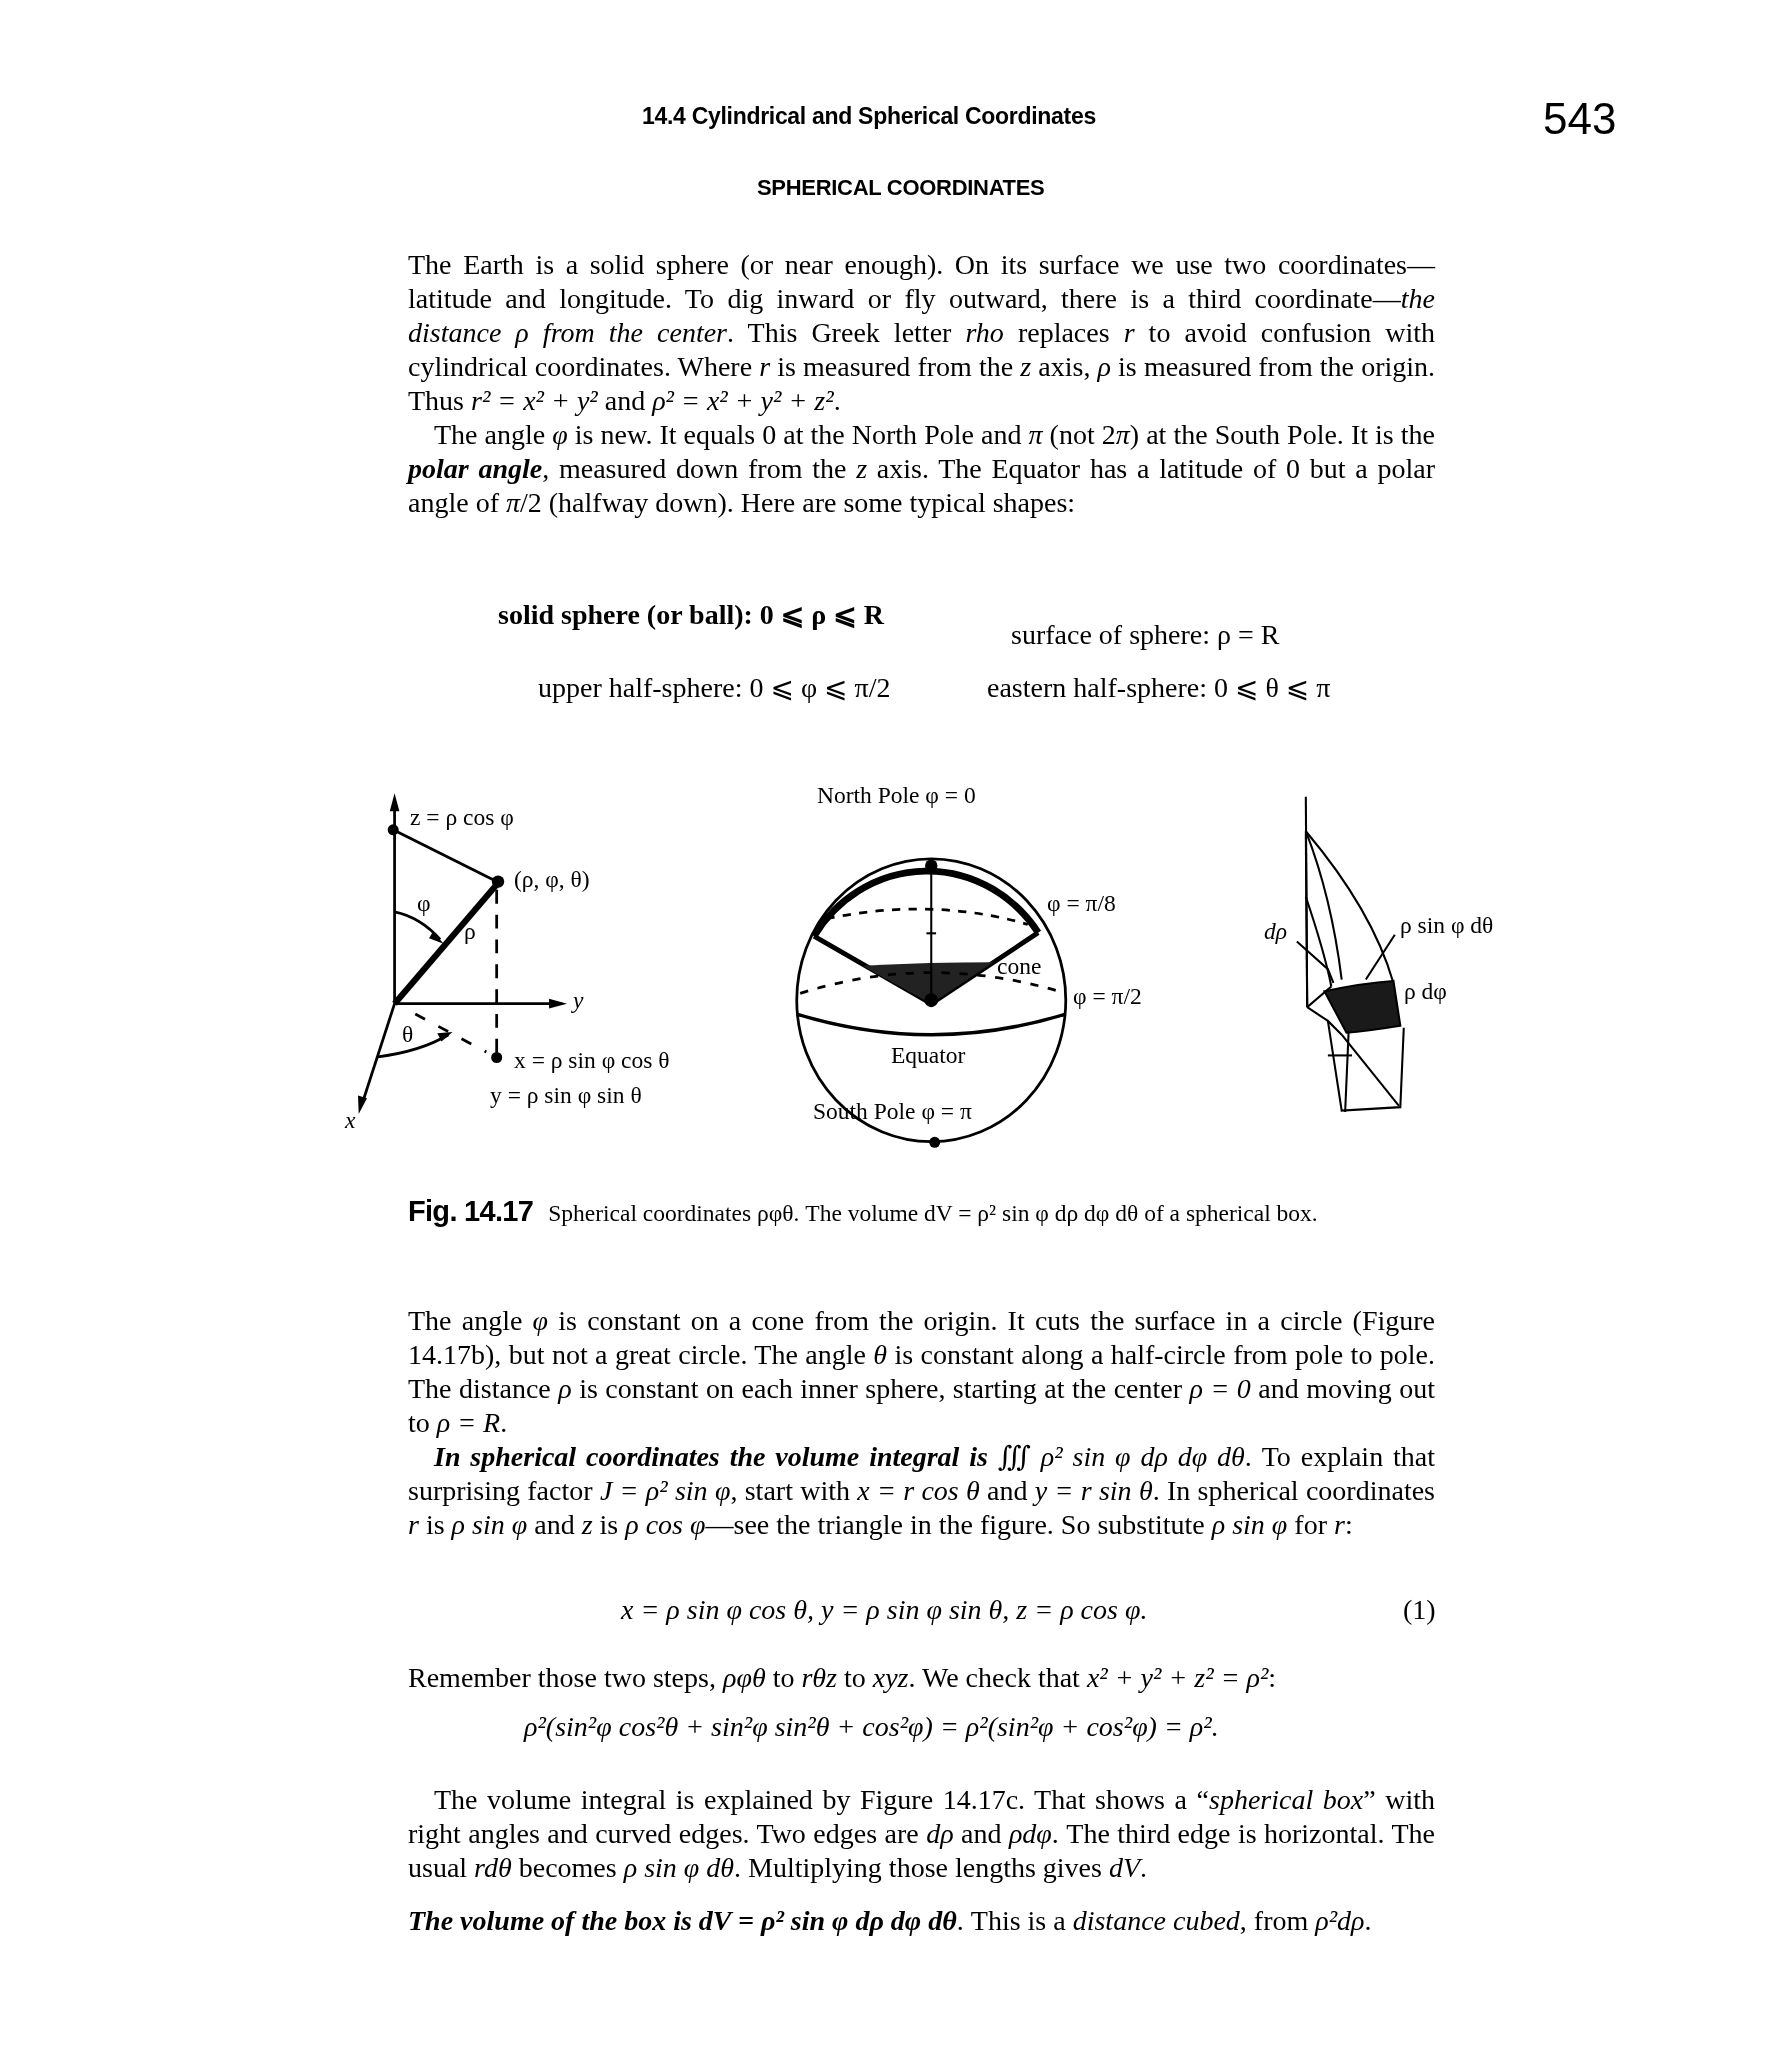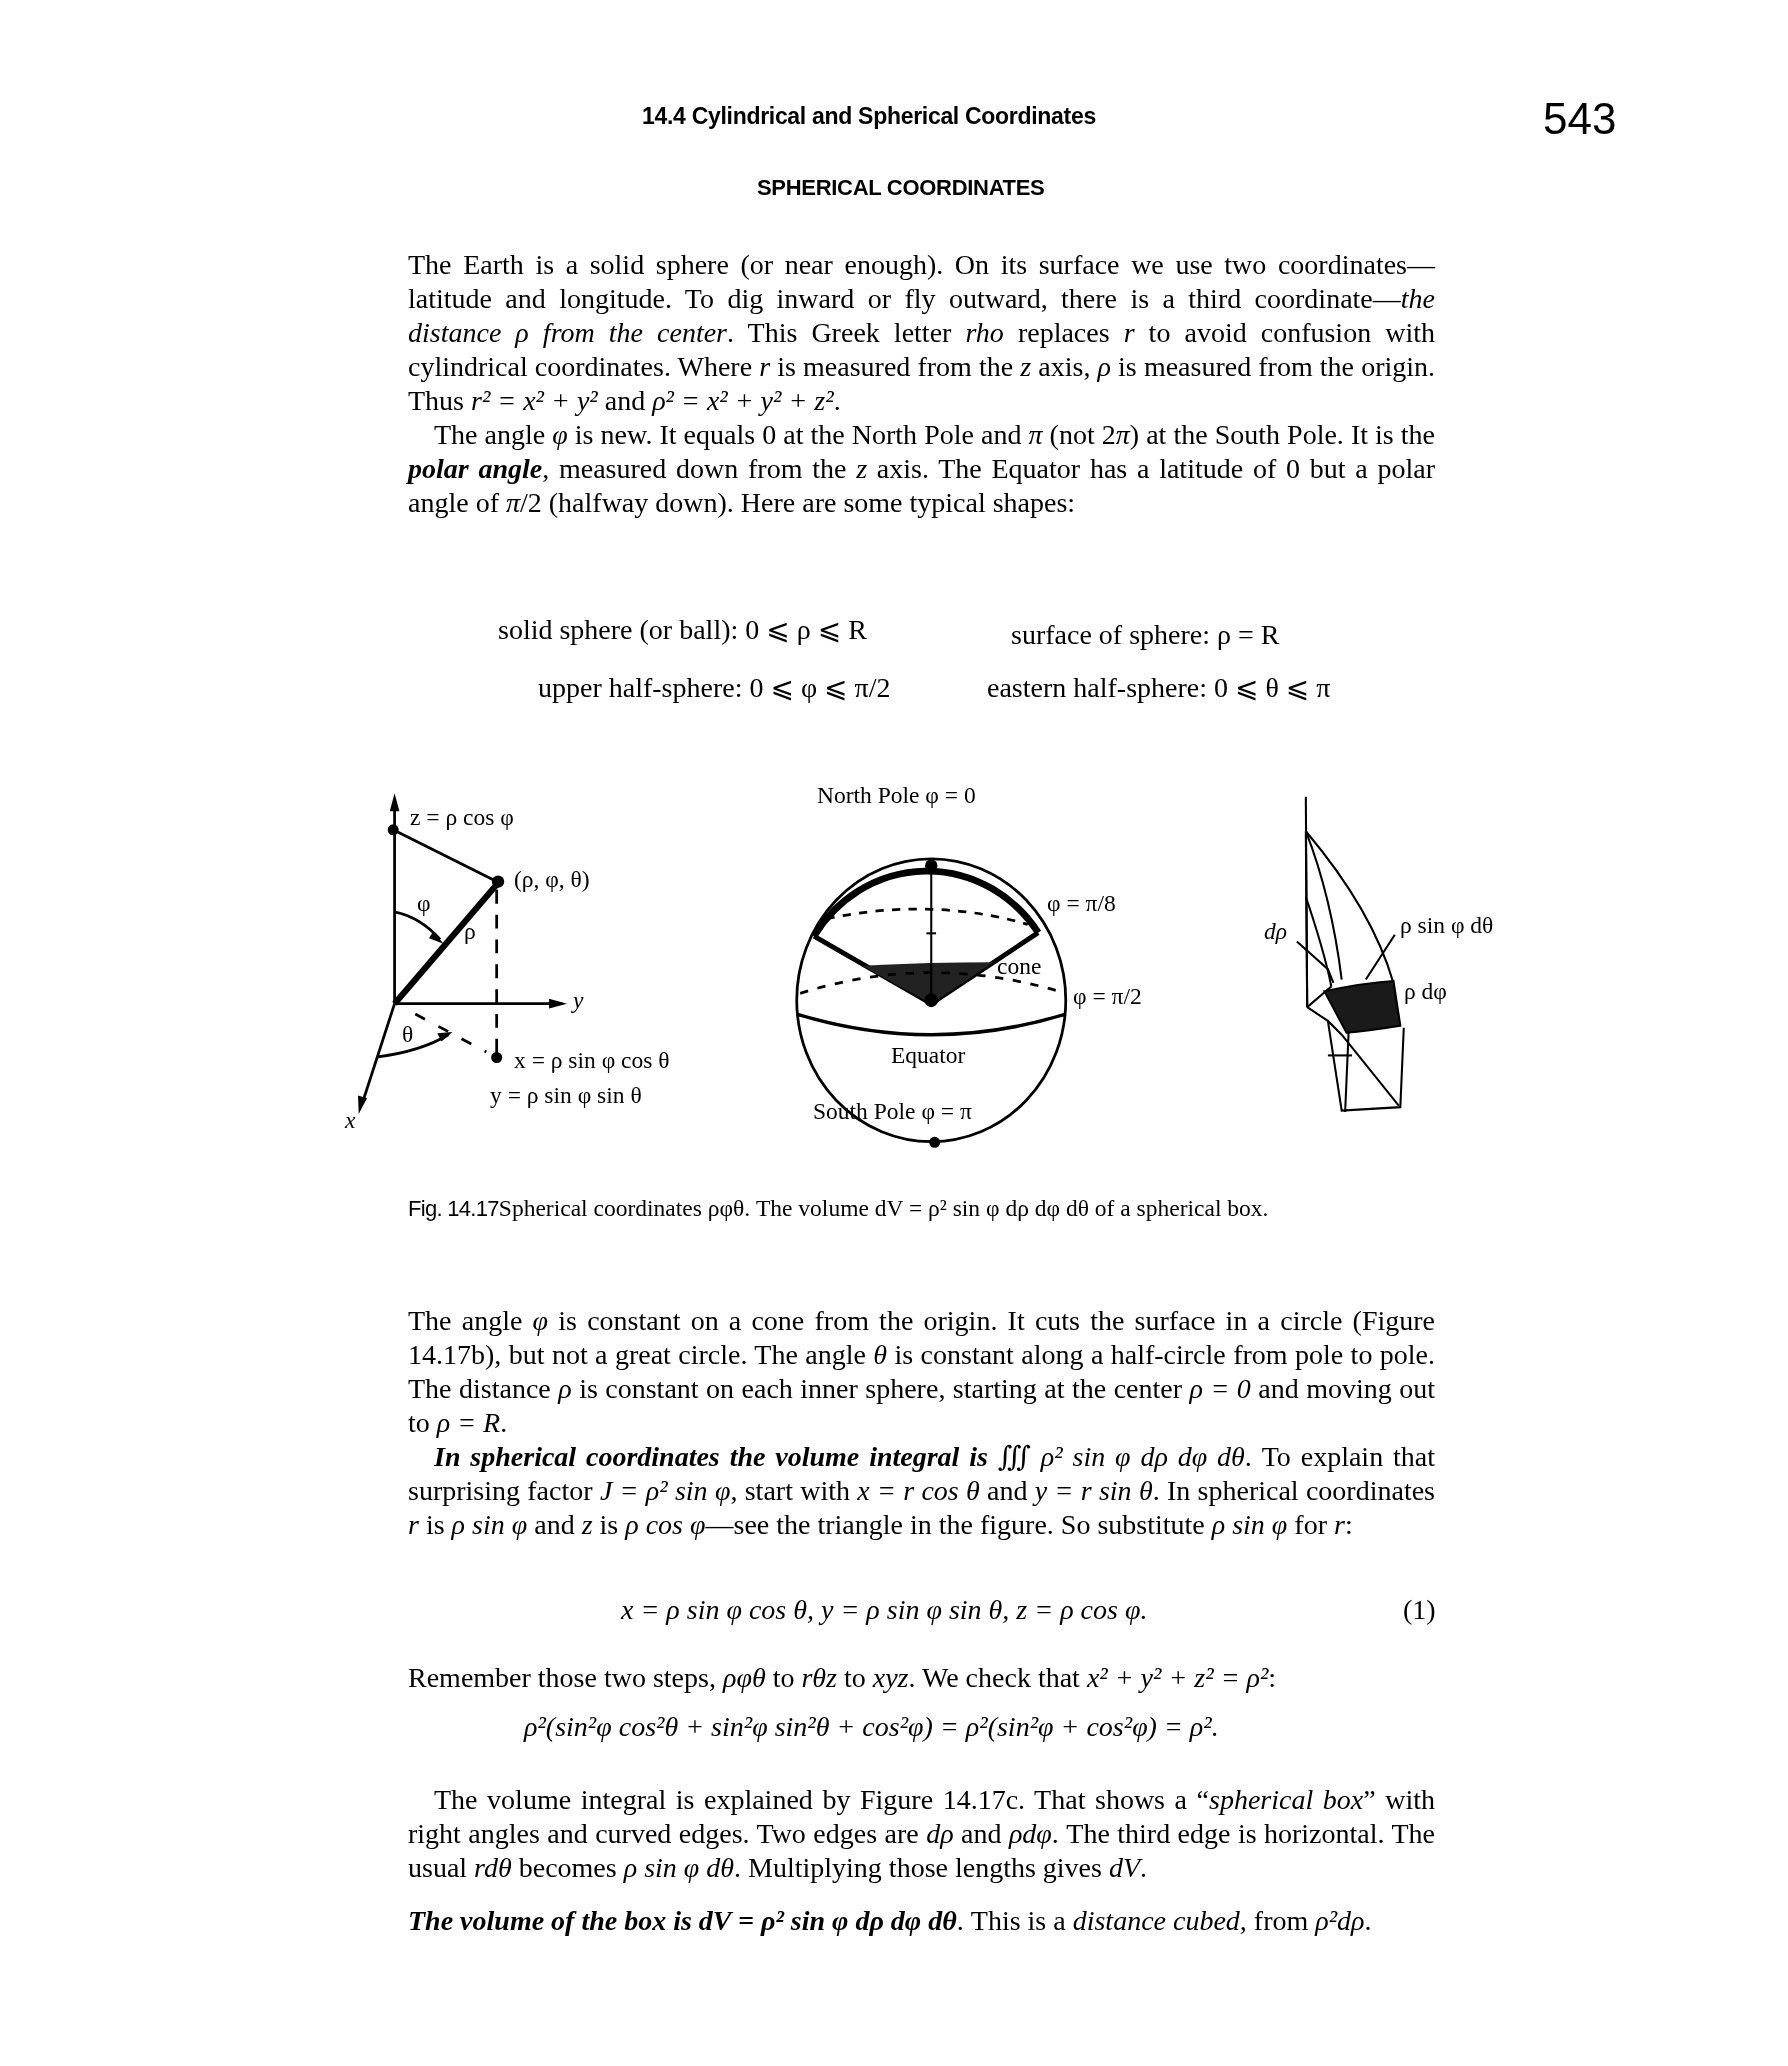--- a/index.html
+++ b/index.html
@@ -9,38 +9,38 @@
   .page-number { left: 1543px; top: 94px; font-family: "Liberation Sans", "DejaVu Sans", sans-serif; font-size: 44px; }
   .section-title { left: 757px; top: 175px; font-family: "Liberation Sans", "DejaVu Sans", sans-serif; font-weight: bold; font-size: 22px; letter-spacing: -0.3px; }
   .para { left: 408px; width: 1027px; font-size: 28px; line-height: 34px; text-align: justify; }
   .para p { margin: 0; }
   .indent { text-indent: 26px; }
   i, em { font-style: italic; }
   .bi { font-weight: bold; font-style: italic; }
   .shapes { font-size: 28px; }
   .fig-label { font-family: "Liberation Serif", "DejaVu Serif", serif; font-size: 23.5px; white-space: nowrap; }
   .caption { left: 408px; top: 1195px; font-size: 23.5px; white-space: nowrap; }
-  .caption .fig-no { font-family: "Liberation Sans", "DejaVu Sans", sans-serif; font-weight: normal; font-size: 22px; letter-spacing: -0.7px; }
+  .caption .fig-no { font-family: "Liberation Sans", "DejaVu Sans", sans-serif; font-weight: bold; font-size: 29px; letter-spacing: -0.7px; margin-right: 15px; }
   .eq { font-size: 28px; white-space: nowrap; }
   svg { position: absolute; overflow: visible; }
 </style>
 </head>
 <body>
 
 <div class="abs running-head">14.4  Cylindrical and Spherical Coordinates</div>
 <div class="abs page-number">543</div>
 
 <div class="abs section-title">SPHERICAL COORDINATES</div>
 
 <div class="abs para" style="top:248px;">
   <p><span>The Earth is a solid sphere (or near enough). On its surface we use two coordinates—latitude and longitude. To dig inward or fly outward, there is a third coordinate—</span><i>the distance ρ from the center</i><span>. This Greek letter </span><i>rho</i><span> replaces </span><i>r</i><span> to avoid confusion with cylindrical coordinates. Where </span><i>r</i><span> is measured from the </span><i>z</i><span> axis, </span><i>ρ</i><span> is measured from the origin. Thus </span><i>r² = x² + y²</i><span> and </span><i>ρ² = x² + y² + z²</i><span>.</span></p>
   <p class="indent"><span>The angle </span><i>φ</i><span> is new. It equals 0 at the North Pole and </span><i>π</i><span> (not 2</span><i>π</i><span>) at the South Pole. It is the </span><span class="bi">polar angle</span><span>, measured down from the </span><i>z</i><span> axis. The Equator has a latitude of 0 but a polar angle of </span><i>π</i><span>/2 (halfway down). Here are some typical shapes:</span></p>
 </div>
 
-<div class="abs shapes" style="left:498px; top:613px;">solid sphere (or ball): 0 ⩽ ρ ⩽ R</div>
+<div class="abs shapes" style="left:498px; top:598px;font-weight:bold;">solid sphere (or ball): 0 ⩽ ρ ⩽ R</div>
 <div class="abs shapes" style="left:1011px; top:619px;">surface of sphere: ρ = R</div>
 <div class="abs shapes" style="left:538px; top:671px;">upper half-sphere: 0 ⩽ φ ⩽ π/2</div>
 <div class="abs shapes" style="left:987px; top:671px;">eastern half-sphere: 0 ⩽ θ ⩽ π</div>
 
 <div>
   <svg width="1788" height="2066" style="left:0;top:0;" viewBox="0 0 2592 2995">
     <g stroke="#000" fill="none" stroke-width="4">
 
       <line x1="572" y1="1455" x2="572" y2="1160"></line>
       <polygon points="572,1150 565,1176 579,1176" fill="#000" stroke="none"></polygon>

